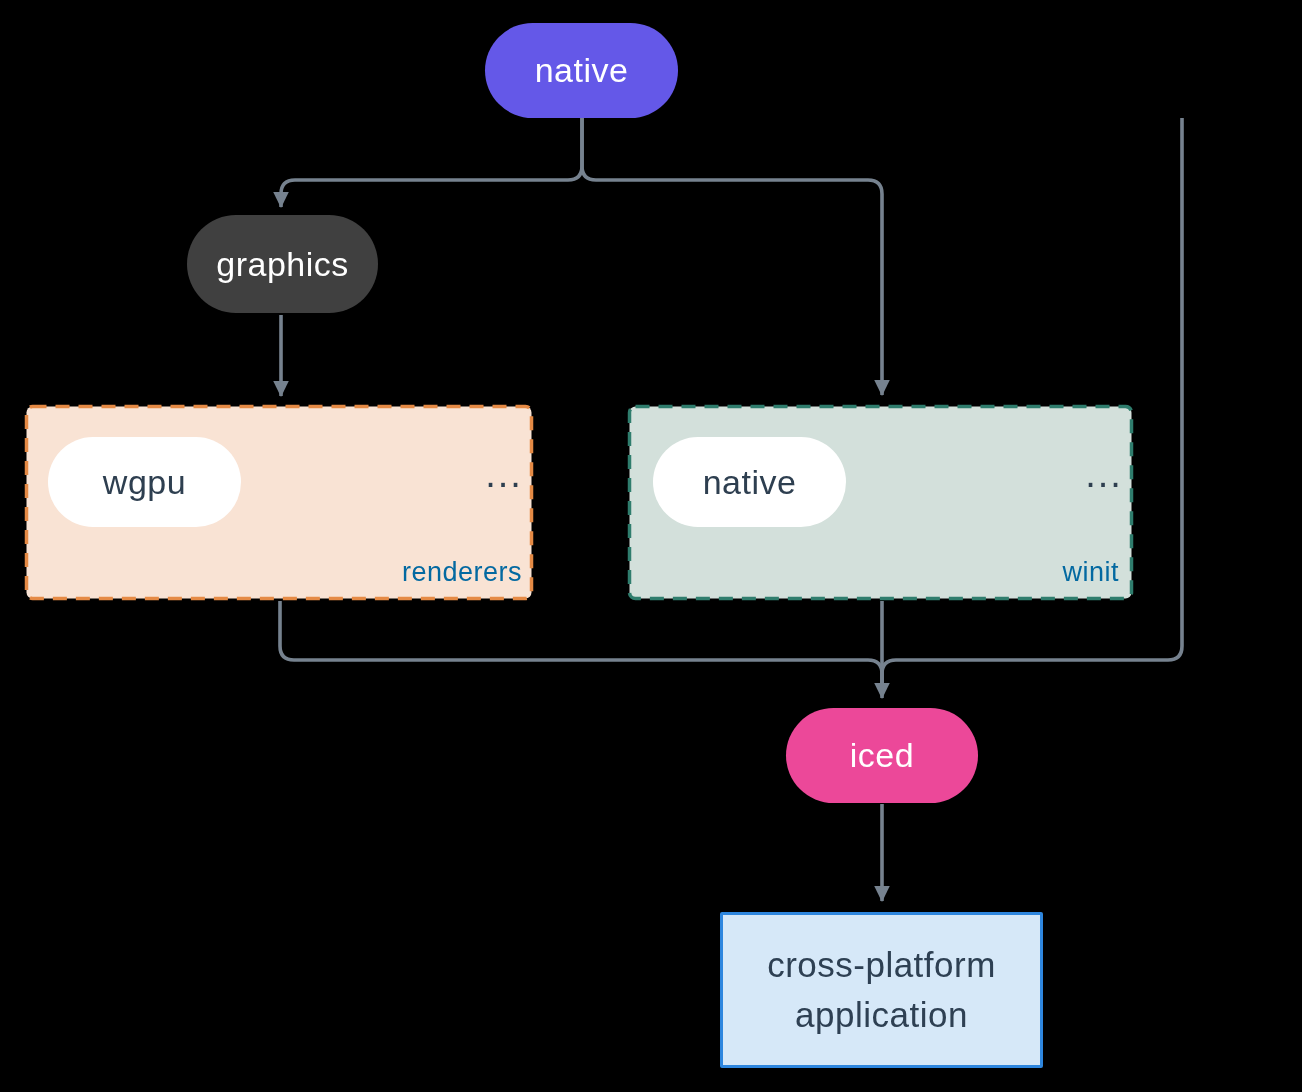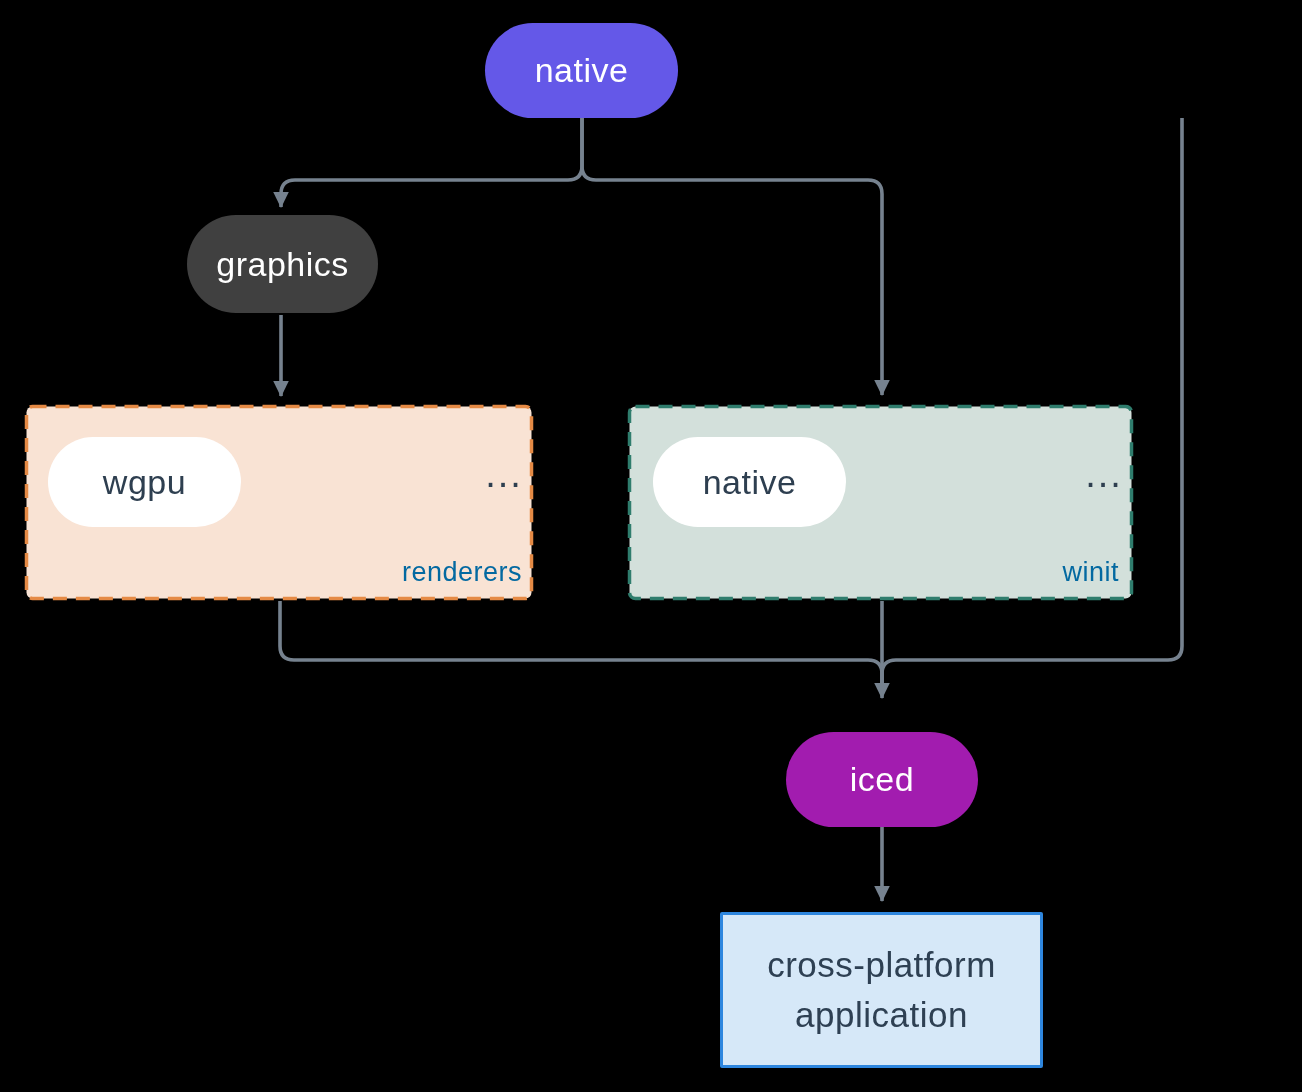--- a/index.html
+++ b/index.html
@@ -24,21 +24,21 @@
     align-items: center;
     justify-content: center;
     border-radius: 50px;
     color: #ffffff;
     font-size: 34px;
     letter-spacing: 0.5px;
     z-index: 2;
   }
   .pill.purple { background: #6458e8; }
   .pill.orange { background: #404040; }
-  .pill.blue   { background: #a21caf; margin-top: 24px; }
+  .pill.blue   { background: #ec4899; }
   .pill.white  {
     background: #ffffff;
     color: #2e3f50;
     font-size: 34px;
     border-radius: 45px;
   }
   .node-native   { left: 485px;  top: 23px;  width: 193px; height: 95px; }
   .node-web      { left: 1087px; top: 23px;  width: 190px; height: 95px; }
   .node-graphics { left: 187px;  top: 215px; width: 191px; height: 98px; }
   .node-iced     { left: 786px;  top: 708px; width: 192px; height: 95px; }

